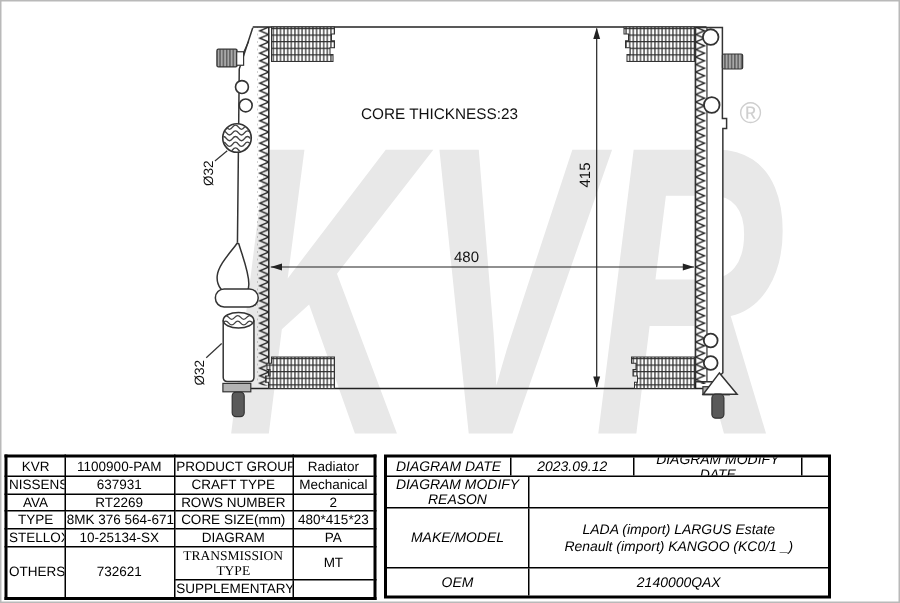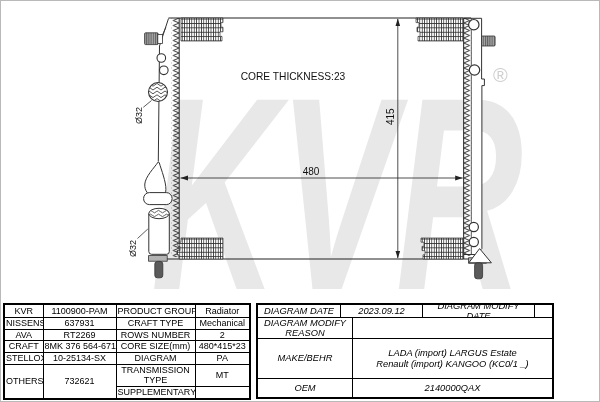--- a/index.html
+++ b/index.html
@@ -7,21 +7,21 @@
         box-sizing:border-box;overflow:hidden;font-family:"Liberation Sans",sans-serif;color:#000;}
   .diagram-svg{position:absolute;left:0;top:0;}
   svg text{font-family:"Liberation Sans",sans-serif;}
 
   
   table.spec{position:absolute;left:2px;top:302px;width:246px;height:96px;
              border-collapse:collapse;table-layout:fixed;font-size:9px;line-height:10px;}
   table.spec td{border:1px solid #000;text-align:center;vertical-align:middle;
                 padding:0 1px;overflow:hidden;white-space:nowrap;}
   table.spec{border:2px solid #000;}
-  table.spec td.wrap{white-space:normal;}
+  table.spec td.wrap{white-space:normal;font-family:Liberation Serif, serif;}
 
   
   .info{position:absolute;left:255px;top:302px;width:298px;height:96px;
         border:2px solid #000;box-sizing:border-box;display:flex;flex-direction:column;
         font-size:9.3px;line-height:10.5px;font-style:italic;}
   .info .row{display:flex;border-bottom:1px solid #000;box-sizing:border-box;}
   .info .row:last-child{border-bottom:none;}
   .info .cell{border-right:1px solid #000;box-sizing:border-box;display:flex;
               flex-direction:column;align-items:center;justify-content:center;
               text-align:center;padding:0 2px;overflow:hidden;}
@@ -174,21 +174,21 @@
       <td>CRAFT TYPE</td>
       <td>Mechanical</td>
     </tr>
     <tr style="height:11px">
       <td>AVA</td>
       <td>RT2269</td>
       <td>ROWS NUMBER</td>
       <td>2</td>
     </tr>
     <tr style="height:12px">
-      <td>CRAFT</td>
+      <td>TYPE</td>
       <td>8MK 376 564-671</td>
       <td>CORE SIZE(mm)</td>
       <td>480*415*23</td>
     </tr>
     <tr style="height:12px">
       <td>STELLOX</td>
       <td>10-25134-SX</td>
       <td>DIAGRAM</td>
       <td>PA</td>
     </tr>
@@ -210,21 +210,21 @@
       <div class="cell" style="width:83px">DIAGRAM DATE</div>
       <div class="cell" style="width:82px">2023.09.12</div>
       <div class="cell" style="width:112px">DIAGRAM MODIFY DATE</div>
       <div class="cell" style="flex:1"></div>
     </div>
     <div class="row" style="height:21px">
       <div class="cell wrap" style="width:95px;white-space:normal">DIAGRAM MODIFY REASON</div>
       <div class="cell" style="flex:1"></div>
     </div>
     <div class="row" style="height:40px">
-      <div class="cell" style="width:95px">MAKE/BEHR</div>
+      <div class="cell" style="width:95px">MAKE/MODEL</div>
       <div class="cell" style="flex:1">
         <div>LADA (import) LARGUS Estate</div>
         <div>Renault (import) KANGOO (KC0/1 _)</div>
       </div>
     </div>
     <div class="row" style="flex:1">
       <div class="cell" style="width:95px">OEM</div>
       <div class="cell" style="flex:1">
         <div>2140000QAX</div>
       </div>

